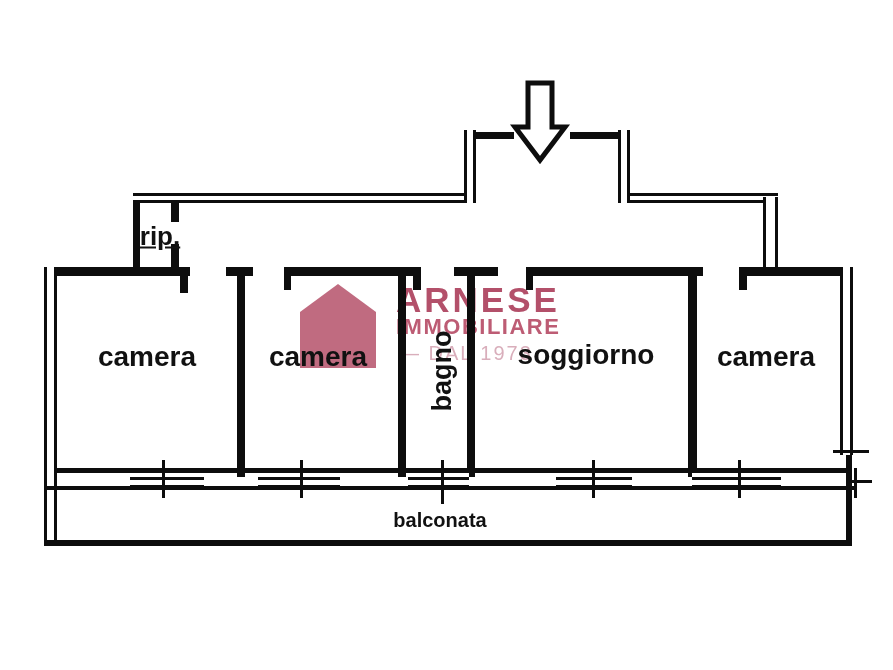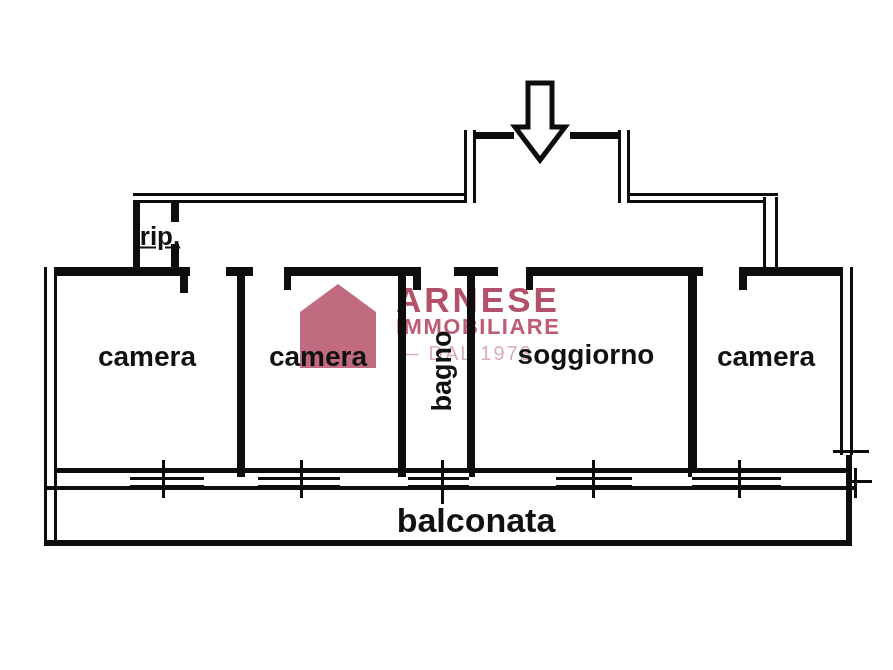--- a/index.html
+++ b/index.html
@@ -94,15 +94,15 @@
 
   <div class="w" style="left:44px;top:540px;width:808px;height:6px;"></div>
   <div class="w" style="left:846px;top:455px;width:6px;height:91px;"></div>
 
   <div class="lbl" style="left:160px;top:236px;font-size:26px;text-decoration:underline;">rip.</div>
   <div class="lbl" style="left:147px;top:357px;font-size:28px;">camera</div>
   <div class="lbl" style="left:318px;top:357px;font-size:28px;">camera</div>
   <div class="lbl rot" style="left:442px;top:371px;font-size:27px;">bagno</div>
   <div class="lbl" style="left:586px;top:355px;font-size:28px;">soggiorno</div>
   <div class="lbl" style="left:766px;top:357px;font-size:28px;">camera</div>
-  <div class="lbl" style="left:476px;top:520px;font-size:34px;">balconata</div>
+  <div class="lbl" style="left:440px;top:520px;font-size:20px;">balconata</div>
 
 </div>
 
 </body></html>

